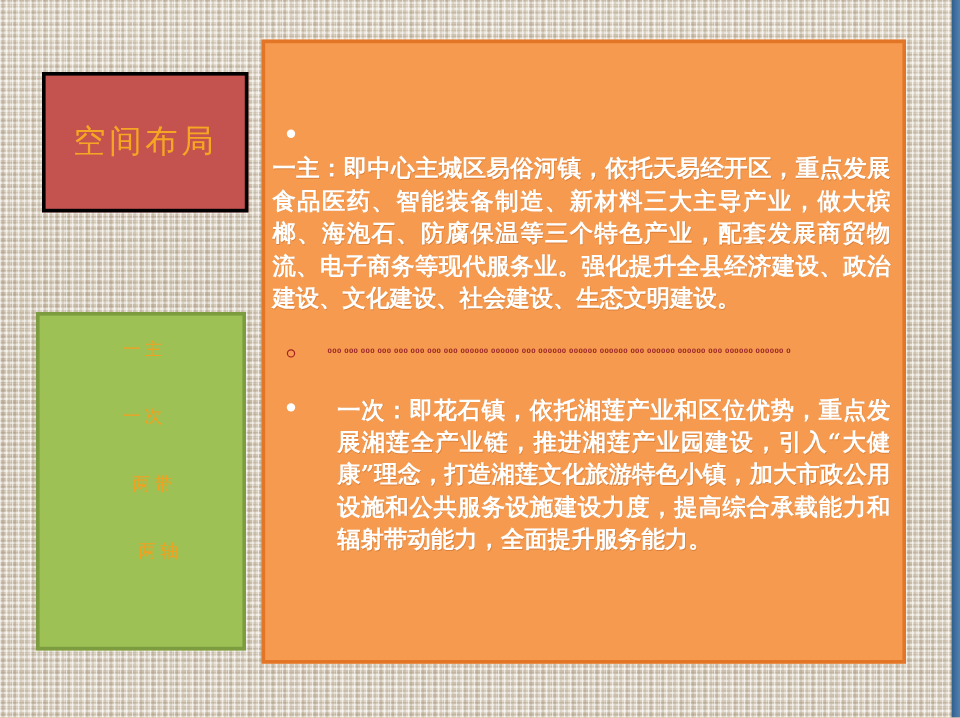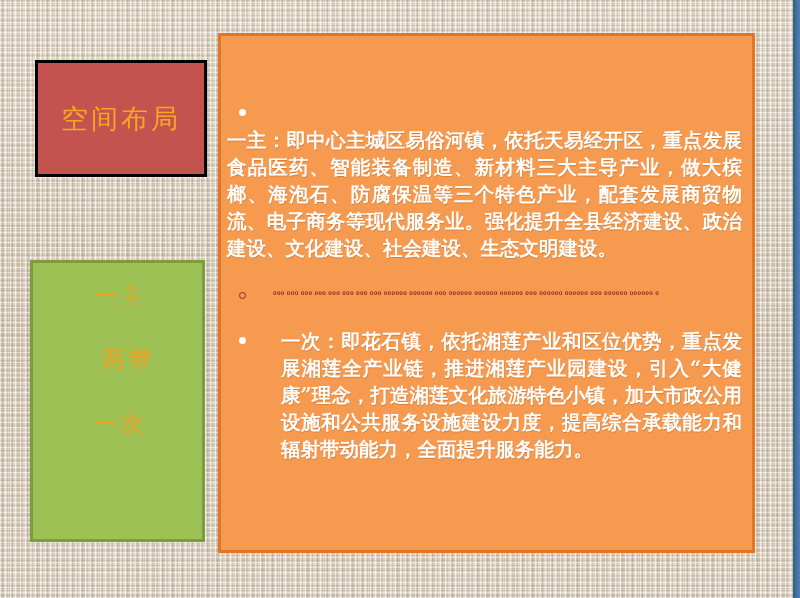--- a/index.html
+++ b/index.html
@@ -88,21 +88,21 @@
     height: 282px;
     background: #9dc155;
     border: 3px solid #7d9c3f;
     justify-content: flex-start;
     padding-top: 21px;
     padding-left: 6px;
   }
   #list-box .list-item {
     color: #f2a01f;
     font-family: "DejaVu Serif", serif;
-    font-size: 23px;
+    font-size: 15px;
     letter-spacing: 3px;
     line-height: 1.0;
     text-align: center;
     margin-bottom: 41px;
     white-space: nowrap;
   }
   #list-box .list-item:last-child { margin-bottom: 0; }
   #list-box .list-item.indent-1 { padding-left: 0px; }
   #list-box .list-item.indent-2 { padding-left: 16px; }
   #list-box .list-item.indent-3 { padding-left: 26px; }
@@ -198,22 +198,23 @@
 <body>
 
 <div id="slide-canvas"></div>
 
 <div class="shape" id="title-box">
   <div class="title-text">空间布局</div>
 </div>
 
 <div class="shape" id="list-box">
   <div class="list-item indent-1">一主</div>
+  <div class="list-item indent-1">一次</div>
   <div class="list-item indent-2">两带</div>
-  <div class="list-item indent-1">一次</div>
+  <div class="list-item indent-3">两轴</div>
 </div>
 
 <div class="shape" id="content-box">
 
   <div class="bullet-row para-1">
     <div class="bullet-marker"><span class="dot"></span></div>
     <div class="bullet-text">一主：即中心主城区易俗河镇，依托天易经开区，重点发展食品医药、智能装备制造、新材料三大主导产业，做大槟榔、海泡石、防腐保温等三个特色产业，配套发展商贸物流、电子商务等现代服务业。强化提升全县经济建设、政治建设、文化建设、社会建设、生态文明建设。</div>
   </div>
 
   <div class="bullet-row sub-row">

